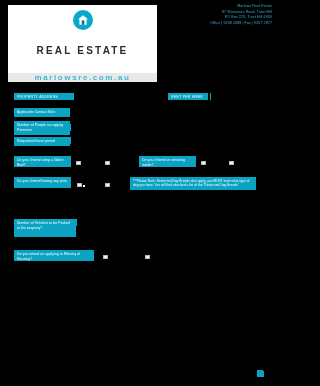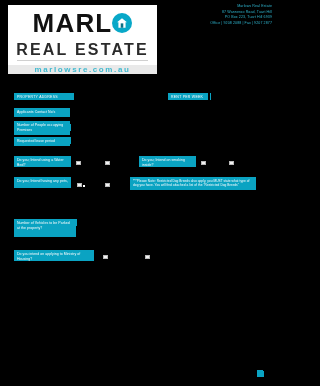--- a/index.html
+++ b/index.html
@@ -28,28 +28,28 @@
   .logo-mark{
     display:inline-block;width:20px;height:20px;border-radius:50%;
     background:#08a8c8;position:relative;margin:0 0px;
     vertical-align:middle;
   }
   .logo-mark .house{
     position:absolute;left:50%;top:50%;transform:translate(-50%,-50%);
     width:11px;height:11px;
   }
   .logo-sub{
-    margin-top:8px;
-    font-size:16px;line-height:11px;letter-spacing:2.2px;font-weight:700;
+    margin-top:15px;
+    font-size:10px;line-height:11px;letter-spacing:2.2px;font-weight:700;
     color:#2b2b2b;
   }
   .logo-rule{width:131px;height:1px;background:#d0d0d0;margin-top:5px;}
   .logo-url-bar{
     width:149px;height:17px;background:#e9e9e9;
-    display:flex;align-items:center;justify-content:center;margin-top:4px;
+    display:flex;align-items:center;justify-content:center;margin-top:12px;
   }
   .logo-url{
     font-size:8px;letter-spacing:1.6px;color:#3fb9cf;font-weight:700;
   }
 
   .contact{
     position:absolute;left:186px;top:4px;width:86px;
     text-align:right;
     color:#2fb6d0;
     font-size:3.6px;line-height:5.6px;
@@ -93,21 +93,20 @@
     content:"";position:absolute;right:-2px;top:-2px;width:3px;height:3px;background:#000;
   }
 </style>
 </head>
 <body>
 
 <div class="page">
 
   <div class="logo-card">
     <div class="logo-word">
-      <span class="pre">MARL</span>
       <span class="logo-mark">
         <svg class="house" viewBox="0 0 12 12" xmlns="http://www.w3.org/2000/svg">
           <path d="M6 0.8 L11.4 5.2 L9.9 5.2 L9.9 11.2 L2.1 11.2 L2.1 5.2 L0.6 5.2 Z" fill="#ffffff"></path>
           <rect x="4.6" y="6.4" width="2.8" height="4.8" fill="#0b6f84"></rect>
         </svg>
       </span>
     </div>
     <div class="logo-sub">REAL ESTATE</div>
     <div class="logo-rule"></div>
     <div class="logo-url-bar">

